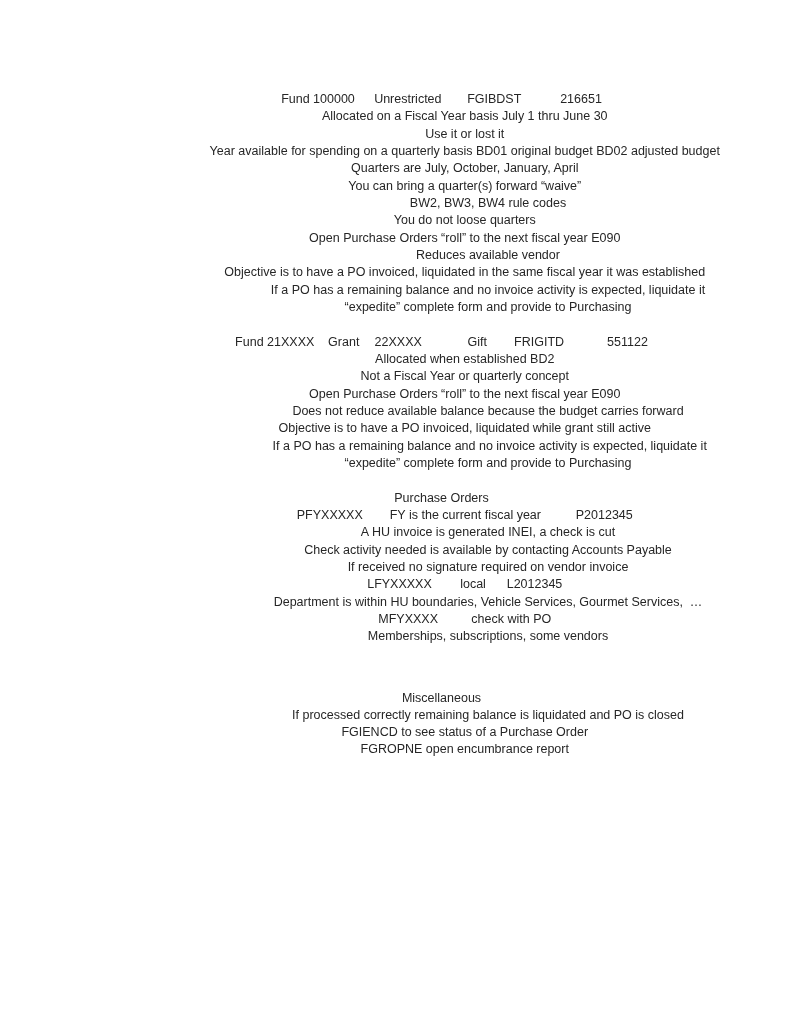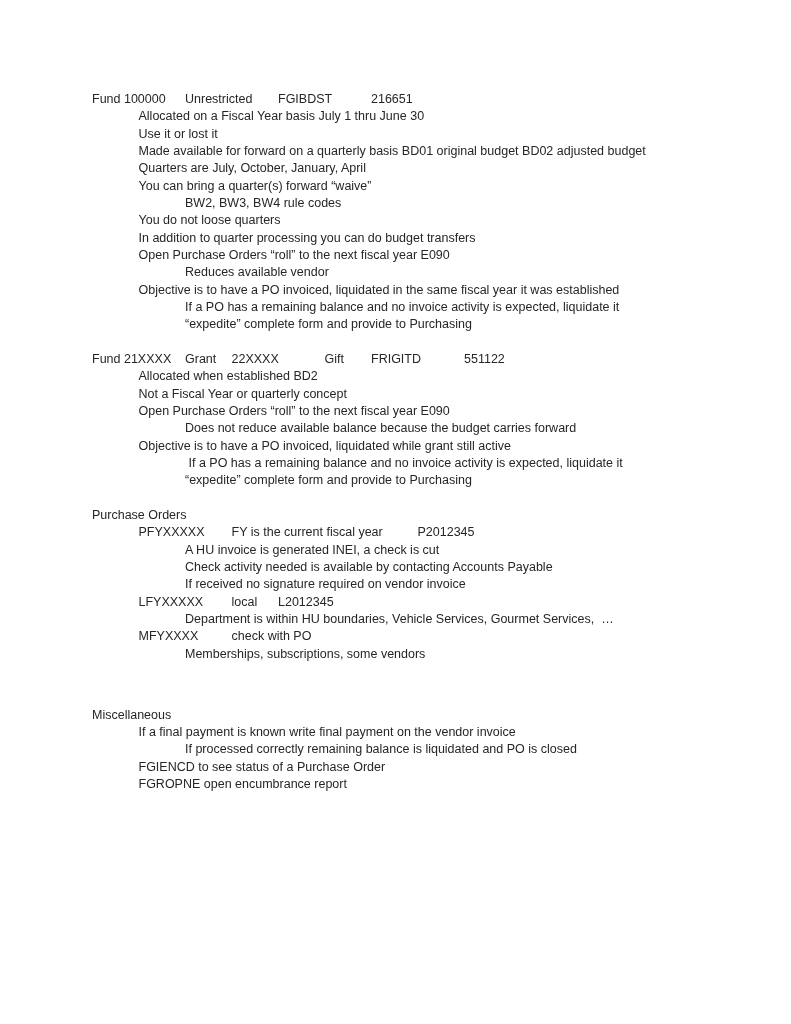--- a/index.html
+++ b/index.html
@@ -21,20 +21,21 @@
     box-sizing: border-box;
   }
   .doc {
     position: absolute;
     top: 91px;
     left: 92px;
     right: 0;
     color: #262626;
     font-size: 12.5px;
     line-height: 17.33px;
+    text-align: center;
   }
   .section {
     margin: 0 0 17.33px 0;
   }
   .section:last-child {
     margin-bottom: 0;
     margin-top: 44px;
   }
   .line {
     white-space: pre;
@@ -45,26 +46,25 @@
 </style>
 </head>
 <body>
 
 <div class="page">
   <div class="doc" id="doc">
       <div class="section">
         <div class="line">Fund 100000	Unrestricted	FGIBDST	216651</div>
         <div class="line">	Allocated on a Fiscal Year basis July 1 thru June 30</div>
         <div class="line">	Use it or lost it</div>
-        <div class="line">	Made available for forward on a quarterly basis BD01 original budget BD02 adjusted budget</div>
+        <div class="line">	Year available for spending on a quarterly basis BD01 original budget BD02 adjusted budget</div>
         <div class="line">	Quarters are July, October, January, April</div>
         <div class="line">	You can bring a quarter(s) forward “waive”</div>
         <div class="line">		BW2, BW3, BW4 rule codes</div>
         <div class="line">	You do not loose quarters</div>
-        <div class="line">	In addition to quarter processing you can do budget transfers</div>
         <div class="line">	Open Purchase Orders “roll” to the next fiscal year E090</div>
         <div class="line">		Reduces available vendor</div>
         <div class="line">	Objective is to have a PO invoiced, liquidated in the same fiscal year it was established</div>
         <div class="line">		If a PO has a remaining balance and no invoice activity is expected, liquidate it</div>
         <div class="line">		“expedite” complete form and provide to Purchasing</div>
       </div>
       <div class="section">
         <div class="line">Fund 21XXXX	Grant	22XXXX	Gift	FRIGITD	551122</div>
         <div class="line">	Allocated when established BD2</div>
         <div class="line">	Not a Fiscal Year or quarterly concept</div>
@@ -80,19 +80,18 @@
         <div class="line">		A HU invoice is generated INEI, a check is cut</div>
         <div class="line">		Check activity needed is available by contacting Accounts Payable</div>
         <div class="line">		If received no signature required on vendor invoice</div>
         <div class="line">	LFYXXXXX	local	L2012345</div>
         <div class="line">		Department is within HU boundaries, Vehicle Services, Gourmet Services,  …</div>
         <div class="line">	MFYXXXX	check with PO</div>
         <div class="line">		Memberships, subscriptions, some vendors</div>
       </div>
       <div class="section">
         <div class="line">Miscellaneous</div>
-        <div class="line">	If a final payment is known write final payment on the vendor invoice</div>
         <div class="line">		If processed correctly remaining balance is liquidated and PO is closed</div>
         <div class="line">	FGIENCD to see status of a Purchase Order</div>
         <div class="line">	FGROPNE open encumbrance report</div>
       </div>
     </div>
 </div>
 
 </body></html>

